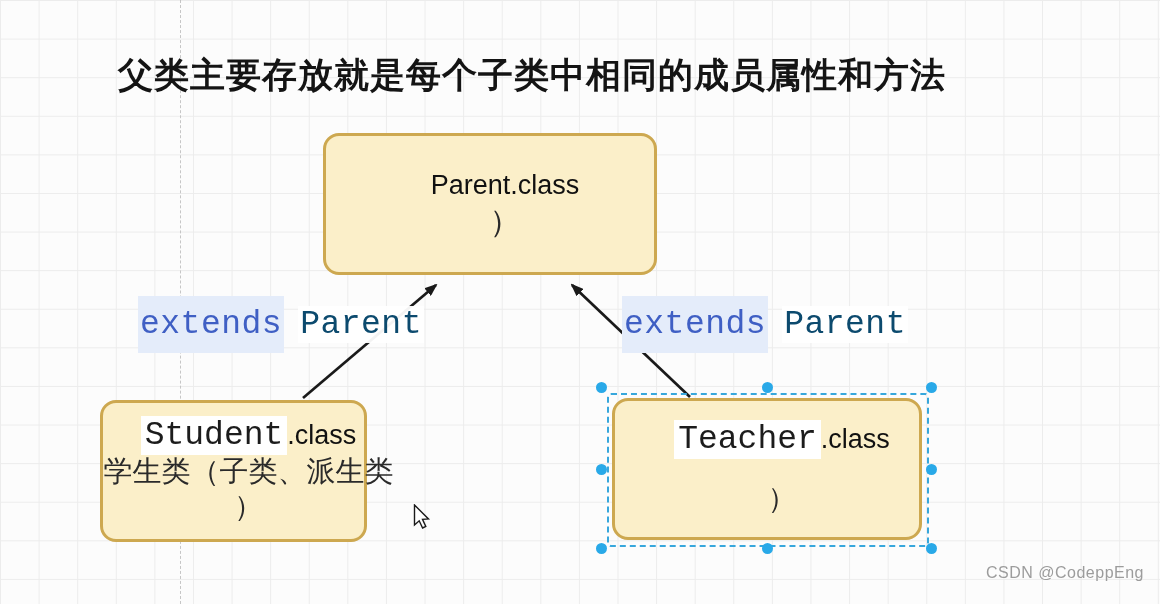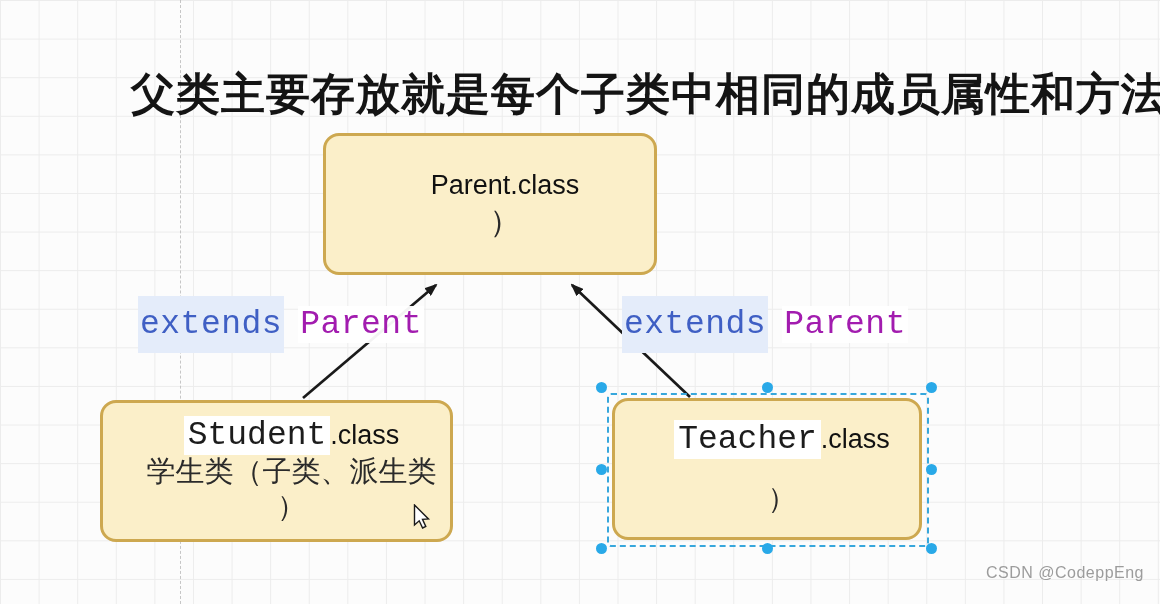--- a/index.html
+++ b/index.html
@@ -11,34 +11,34 @@
       linear-gradient(to right,#ececec 1px,transparent 1px),
       linear-gradient(to bottom,#ececec 1px,transparent 1px);
     background-size:38.6px 38.6px;
     background-position:0 0;
   }
   .guide-line{
     position:absolute;left:180px;top:0;height:604px;width:0;
     border-left:1.6px dashed #bdbdbd;opacity:.85;
   }
   .page-title{
-    position:absolute;left:118px;top:52px;width:1020px;margin:13px;
+    position:absolute;left:118px;top:52px;width:1020px;margin:0;
     font-family:"Liberation Serif","DejaVu Serif",serif;
-    font-size:44px;font-weight:600;color:#141414;
+    font-size:35px;font-weight:600;color:#141414;
     letter-spacing:1px;white-space:nowrap;
   }
   .arrows{position:absolute;left:0;top:0;}
   .node{
     position:absolute;box-sizing:border-box;
     background:#FBEFC9;border:3px solid #CDA850;border-radius:16px;
     display:flex;flex-direction:column;align-items:center;justify-content:center;
     text-align:center;color:#1c1c1c;padding-left:30px;
   }
   .node-parent{left:323px;top:133px;width:334px;height:142px;}
-  .node-student{left:100px;top:400px;width:353px;height:142px;}
+  .node-student{left:100px;top:400px;width:267px;height:142px;}
   .node-teacher{left:612px;top:398px;width:310px;height:142px;gap:22px;}
   .node-title-sans{
     font-family:"Liberation Sans",sans-serif;font-size:27px;color:#111;
     line-height:1.2;
   }
   .node-name-row{line-height:1.05;white-space:nowrap;}
   .mono-name{
     font-family:"Liberation Mono","DejaVu Sans Mono",monospace;
     font-size:33px;background:#ffffff;padding:1px 4px;color:#1c1c1c;
   }
@@ -51,21 +51,21 @@
   }
   .node-parent .node-subtitle{font-size:31px;}
   .edge-label{
     position:absolute;top:306px;white-space:nowrap;
     font-family:"Liberation Mono","DejaVu Sans Mono",monospace;
     font-size:33px;letter-spacing:0.5px;
   }
   .edge-label-left{left:138px;}
   .edge-label-right{left:622px;}
   .kw{color:#3F5FC4;background:#e4ecfa;padding:10px 2px;}
-  .tgt{color:#a21caf;background:rgba(255,255,255,0.95);margin-left:14px;padding:0 2px;}
+  .tgt{color:#0c4a6e;background:rgba(255,255,255,0.95);margin-left:14px;padding:0 2px;}
   .selection-outline{
     position:absolute;left:607px;top:393px;width:318px;height:150px;
     border:2px dashed #37A7DC;border-radius:4px;pointer-events:none;
   }
   .handle{
     position:absolute;width:11px;height:11px;border-radius:50%;
     background:#29A9E8;
   }
   .watermark{
     position:absolute;right:16px;top:564px;color:#9c9c9c;

